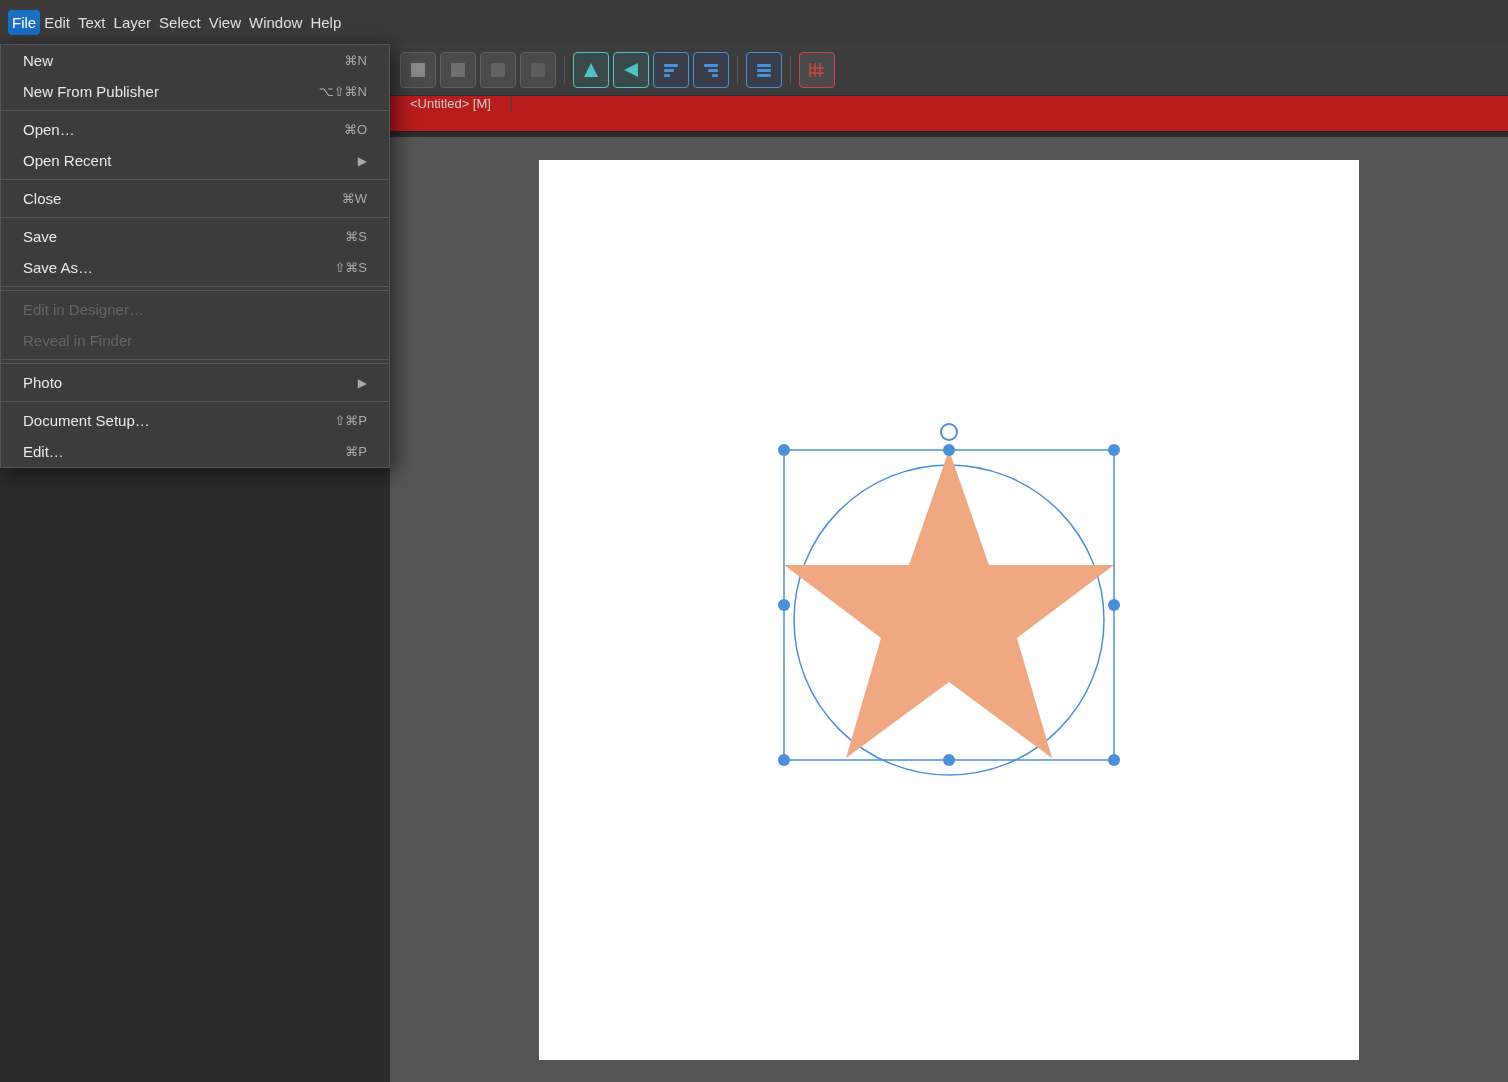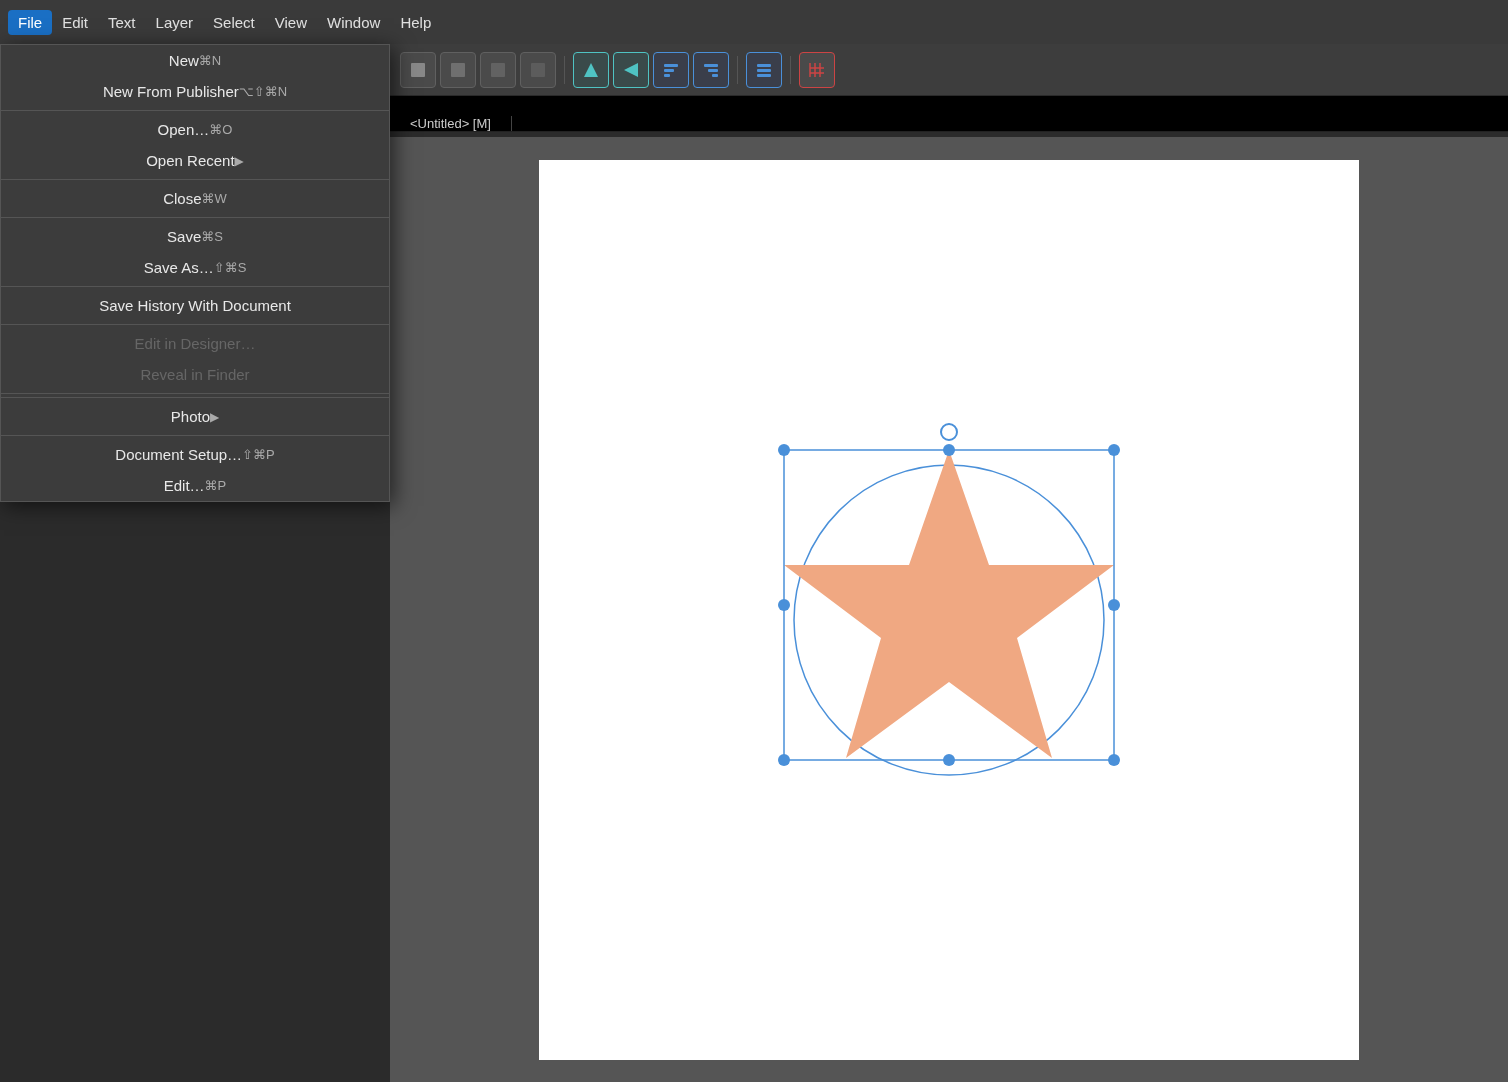--- a/index.html
+++ b/index.html
@@ -18,21 +18,21 @@
       align-items: center;
       background: #3a3a3a;
       height: 44px;
       padding: 0 8px;
       position: relative;
       z-index: 100;
     }
     .menubar-item {
       color: #e0e0e0;
       font-size: 15px;
-      padding: 4px 10px;
+      padding: 4px 4px;
       border-radius: 4px;
       cursor: pointer;
     }
     .menubar-item.active {
       background: #1a6fc4;
       color: #fff;
     }
     .toolbar-btn {
       width: 36px;
       height: 36px;
@@ -98,22 +98,22 @@
       left: 0;
       width: 390px;
       background: #3c3c3c;
       border: 1px solid #555;
       box-shadow: 4px 4px 20px rgba(0,0,0,0.6);
       z-index: 200;
     }
     .menu-item {
       display: flex;
       align-items: center;
-      justify-content: center;
-      padding: 7px 15px;
+      justify-content: space-between;
+      padding: 7px 22px;
       color: #e8e8e8;
       font-size: 15px;
       cursor: pointer;
     }
     .menu-item.highlighted {
       background: #1a6fc4;
       color: #fff;
     }
     .menu-item.disabled {
       color: #666;
@@ -227,21 +227,21 @@
     <svg width="20" height="20" viewBox="0 0 20 20">
       <line x1="3" y1="3" x2="3" y2="17" stroke="#c44" stroke-width="1.5"></line>
       <line x1="8" y1="3" x2="8" y2="17" stroke="#c44" stroke-width="1.5"></line>
       <line x1="13" y1="3" x2="13" y2="17" stroke="#c44" stroke-width="1.5"></line>
       <line x1="3" y1="8" x2="17" y2="8" stroke="#c44" stroke-width="1.5"></line>
       <line x1="3" y1="13" x2="17" y2="13" stroke="#c44" stroke-width="1.5"></line>
     </svg>
   </div>
 </div>
 
-<div style="position:absolute;top:96px;left:390px;right:0;height:36px;background:#000000;display:flex;align-items:flex-end;border-bottom:1px solid #222;">
+<div style="position:absolute;top:96px;left:390px;right:0;height:36px;background:#b91c1c;display:flex;align-items:flex-start;border-bottom:1px solid #222;">
   <div class="tab-item">
     <span>&lt;Untitled&gt; [M]</span>
   </div>
 </div>
 
 <div class="canvas-area">
   <div class="canvas-white">
 
     <div class="star-container">
       <svg width="360" height="400" viewBox="0 0 360 400">
@@ -307,24 +307,20 @@
     <span class="shortcut">⌘S</span>
   </div>
 
   <div class="menu-item">
     <span>Save As…</span>
     <span class="shortcut">⇧⌘S</span>
   </div>
 
   <div class="menu-separator"></div>
 
-  <div class="menu-item">
-    <span>Save History With Document</span>
-    <span class="shortcut"></span>
-  </div>
 
   <div class="menu-separator"></div>
 
 
   <div class="menu-item disabled">
     <span>Edit in Designer…</span>
     <span class="shortcut"></span>
   </div>
 
   <div class="menu-item disabled">

